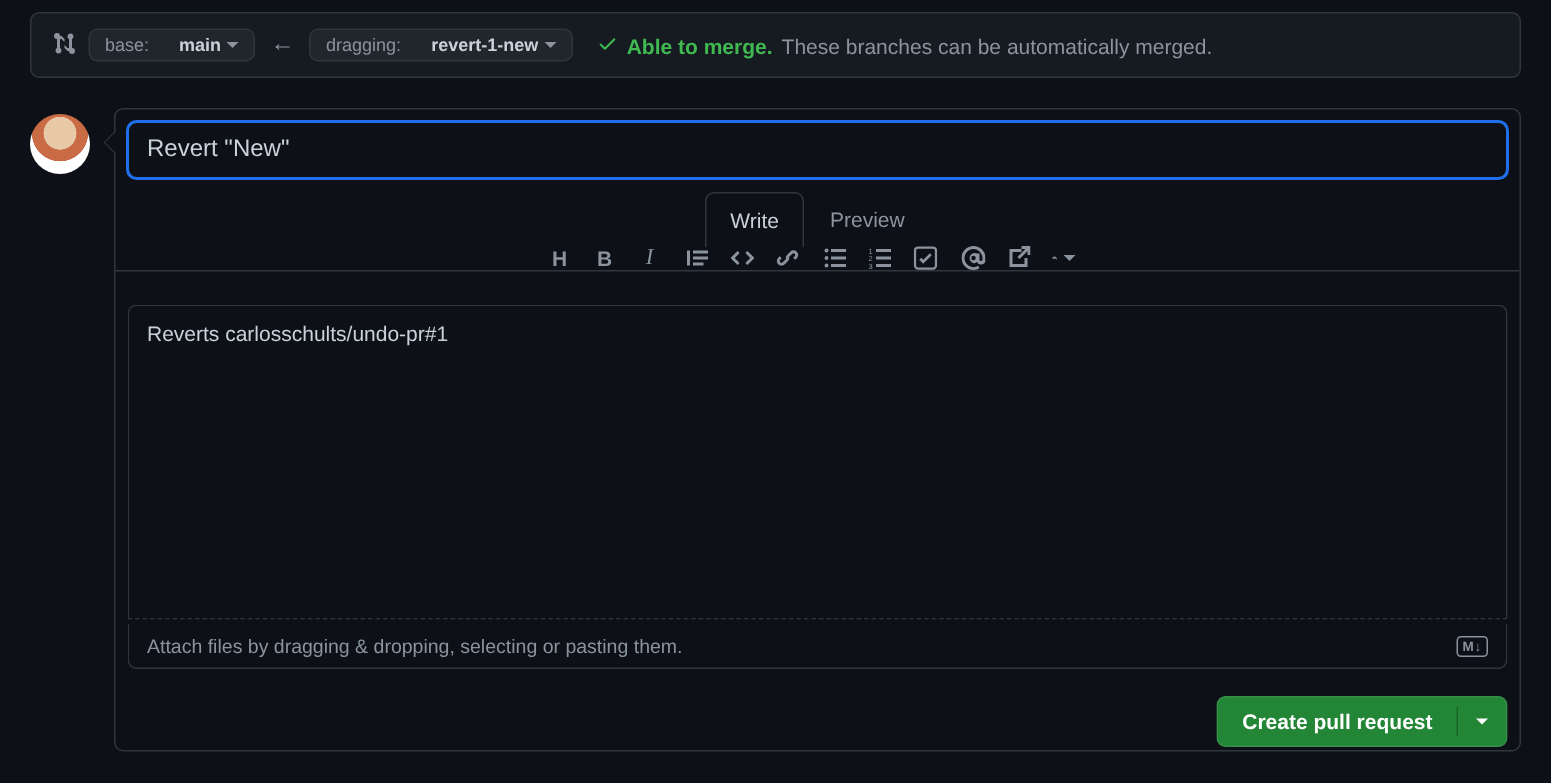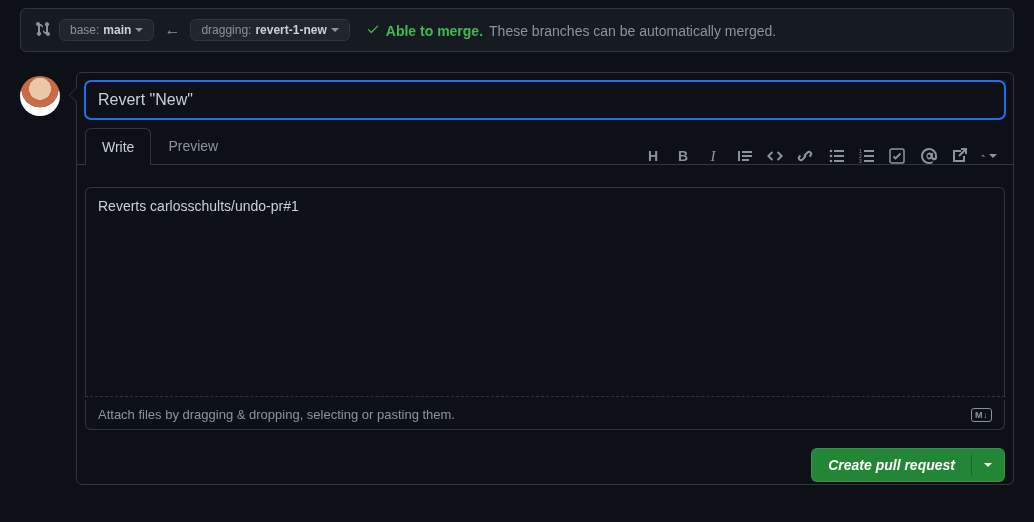--- a/index.html
+++ b/index.html
@@ -20,21 +20,21 @@
     display:flex;align-items:center;gap:8px;
     background:var(--panel);border:1px solid var(--border);
     border-radius:6px;padding:10px 14px;margin-bottom:20px;
   }
   .cmp-icon svg{fill:var(--muted);}
   .branch-btn{
     background:#21262d;border:1px solid var(--border);
     color:var(--muted);padding:3px 10px;border-radius:6px;
     font-size:12px;display:flex;align-items:center;gap:4px;cursor:pointer;
   }
-  .branch-btn strong{color:var(--text);font-weight:600;}
+  .branch-btn strong{color:var(--text);font-weight:600;margin-left:16px;}
   .arrow{color:var(--muted);font-size:16px;padding:0 2px;}
   .merge-status{display:flex;align-items:flex-end;gap:6px;margin-left:8px;}
   .merge-check svg{fill:var(--green);}
   .merge-able{color:var(--green);font-weight:600;}
   .merge-note{color:var(--muted);}
   .composer{display:flex;gap:16px;align-items:flex-start;}
   .avatar{
     width:40px;height:40px;border-radius:50%;flex:0 0 40px;
     background:radial-gradient(circle at 50% 32%, #e9c8a8 0 32%, #c96b45 33% 55%, #fff 56% 100%);
     margin-top:4px;position:relative;
@@ -51,22 +51,22 @@
     content:"";position:absolute;left:-7px;top:14px;
     border:8px solid transparent;border-right-color:var(--bg);border-left:0;
   }
   .title-input{
     width:calc(100% - 16px);margin:8px;background:#0d1117;
     border:1px solid var(--border);border-radius:6px;
     padding:9px 12px;color:var(--text);font-size:16px;
     outline:2px solid var(--blue);outline-offset:-1px;
   }
   .tabs-row{
-    display:flex;align-items:flex-end;justify-content:space-between;
-    border-bottom:1px solid var(--border);padding:0 8px;
+    display:flex;align-items:center;justify-content:space-between;
+    border-bottom:1px solid var(--border);padding:0 8px;flex-direction:column;
   }
   .tabs{display:flex;}
   .tab{
     padding:10px 16px;color:var(--muted);cursor:pointer;
     border:1px solid transparent;border-bottom:none;
     border-top-left-radius:6px;border-top-right-radius:6px;
     font-size:14px;
   }
   .tab.active{
     color:var(--text);background:var(--bg);
@@ -93,21 +93,21 @@
     cursor:pointer;
   }
   .md-badge{
     font-size:9px;font-weight:700;border:1px solid var(--muted);
     border-radius:3px;padding:1px 3px;color:var(--muted);
     letter-spacing:0.5px;
   }
   .actions{display:flex;justify-content:flex-end;padding:10px 8px 2px;}
   .create-btn{
     display:flex;align-items:center;background:var(--btn-green);
-    border:1px solid rgba(240,246,252,0.1);border-radius:6px;overflow:hidden;cursor:pointer;font-style:italic;
+    border:1px solid rgba(240,246,252,0.1);border-radius:6px;overflow:hidden;cursor:pointer;
   }
   .create-btn .main{padding:8px 16px;color:#fff;font-weight:600;font-size:14px;}
   .create-btn .drop{
     padding:8px 12px;border-left:1px solid rgba(0,0,0,0.25);
     display:flex;align-items:center;color:#fff;
   }
   .caret-down{width:0;height:0;border-left:4px solid transparent;border-right:4px solid transparent;border-top:4px solid currentColor;display:inline-block;}
 </style>
 </head>
 <body>

